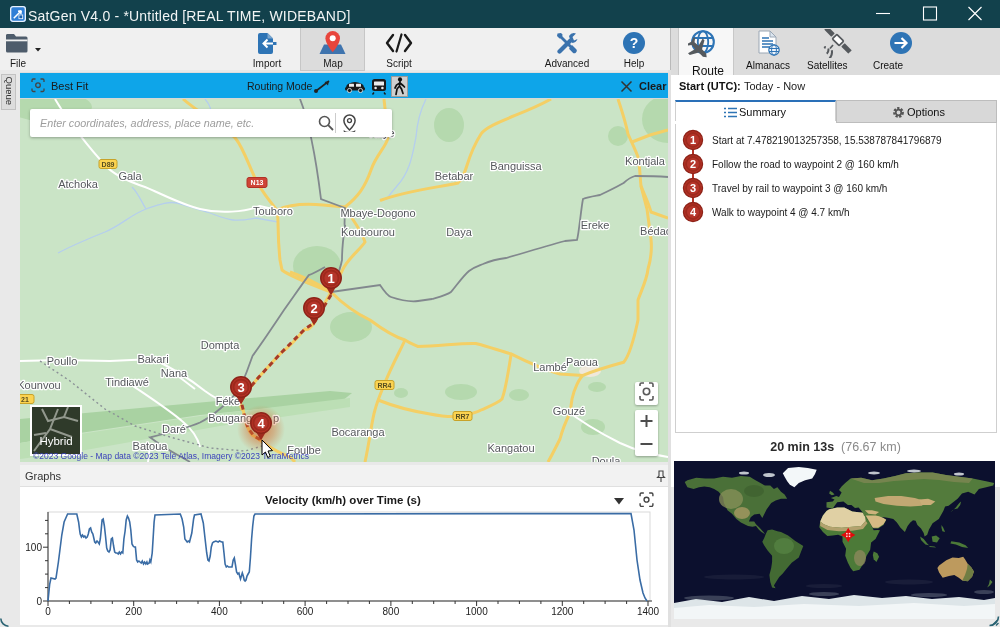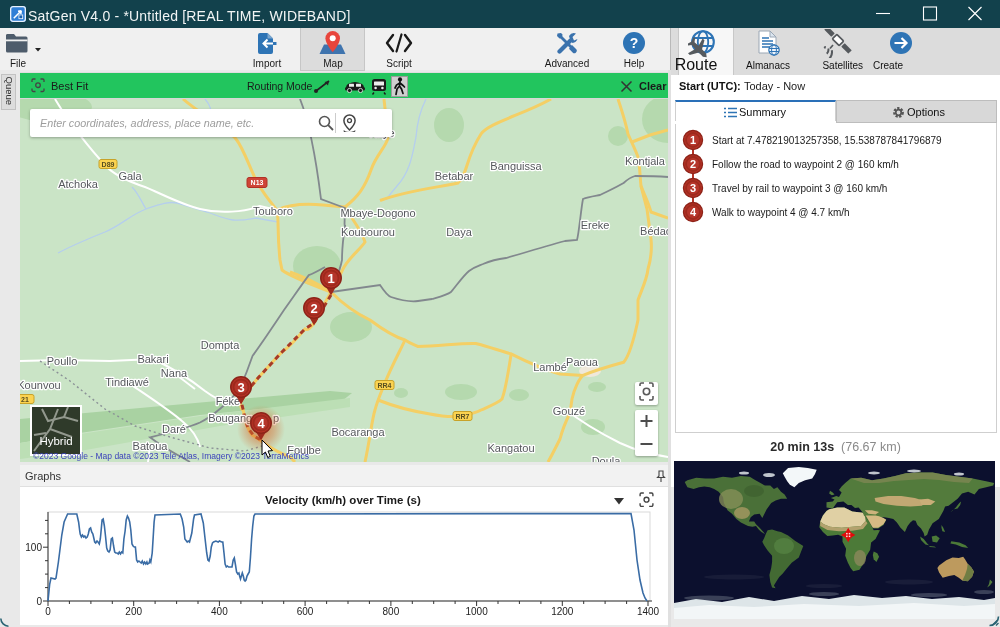--- a/index.html
+++ b/index.html
@@ -5,21 +5,21 @@
 * { margin:0; padding:0; box-sizing:border-box; }
 html,body { width:1000px; height:627px; overflow:hidden; font-family:"Liberation Sans",sans-serif; background:#e9e9e9; }
 .abs { position:absolute; }
 #titlebar { position:absolute; left:0; top:0; width:1000px; height:28px; background:#12414c; color:#fff; }
 #titlebar .title { position:absolute; left:28px; top:8px; font-size:14px; color:#f2f5f5; letter-spacing:0.2px; }
 #toolbar { position:absolute; left:0; top:28px; width:1000px; height:42px; background:#f0f0f0; }
 #toolbar-right { position:absolute; left:670px; top:28px; width:330px; height:47px; background:#dcdcdc; border-left:1px solid #b9b9b9; }
 #queue-strip { position:absolute; left:0; top:70px; width:20px; height:557px; background:#e9e9e9; }
 #queue-tab { position:absolute; left:1px; top:74px; width:15px; height:36px; background:#ddd; border:1px solid #c2c2c2; }
 #queue-tab span { position:absolute; left:-9px; top:12px; width:32px; font-size:9.5px; color:#333; transform:rotate(90deg); }
-#maptoolbar { position:absolute; left:20px; top:72px; width:648px; height:27px; background:#22c55e; border-bottom:1px solid #d7d7d7; border-top:1px solid #dedede; }
+#maptoolbar { position:absolute; left:20px; top:72px; width:648px; height:27px; background:#0ea5e9; border-bottom:1px solid #d7d7d7; border-top:1px solid #dedede; }
 #mapwrap { position:absolute; left:20px; top:99px; width:648px; height:363px; background:#cae4c6; overflow:hidden; }
 #searchbox { position:absolute; left:10px; top:10px; width:362px; height:28px; background:#fff; border-radius:2px; box-shadow:0 1px 3px rgba(0,0,0,0.3); }
 #searchbox .ph { position:absolute; left:10px; top:8px; font-size:10.8px; font-style:italic; color:#9d9d9d; }
 #graphs { position:absolute; left:20px; top:465px; width:648px; height:160px; background:#fff; }
 #graphs-header { position:absolute; left:0; top:0; width:648px; height:22px; background:#f2f2f2; border-bottom:1px solid #e0e0e0; }
 #graphs-header .t { position:absolute; left:5px; top:5px; font-size:11px; color:#333; }
 #rightpanel { position:absolute; left:671px; top:75px; width:329px; height:412px; background:#fff; }
 #splitv { position:absolute; left:668px; top:70px; width:3px; height:557px; background:#e0e0e0; }
 .tab-sel { position:absolute; background:#fff; border-top:2px solid #2a70b8; border-left:1px solid #cfcfcf; border-right:1px solid #cfcfcf; }
 .tab-uns { position:absolute; background:#d8d8d8; border:1px solid #bdbdbd; }
@@ -93,21 +93,21 @@
   <div class="abs" style="left:606px;top:58px;width:56px;text-align:center;font-size:10px;color:#1a1a1a;">Help</div>
 
   <svg class="abs" style="left:688px;top:29px" width="29" height="29" viewBox="0 0 29 29">
     <circle cx="15" cy="13" r="10.8" fill="none" stroke="#2e74b5" stroke-width="2.1"></circle>
     <ellipse cx="15" cy="13" rx="5.2" ry="10.8" fill="none" stroke="#2e74b5" stroke-width="1.8"></ellipse>
     <path d="M5.2,9 L24.8,9 M5.2,17 L24.8,17" stroke="#2e74b5" stroke-width="1.8"></path>
     <g transform="translate(10.5,20) rotate(135) scale(1.22)">
       <path d="M0,-9.5 L1.9,-7 L1.9,-2.2 L8.5,1.6 L8.5,3.7 L1.9,1.8 L1.6,6.2 L4.2,8.2 L4.2,9.6 L0,8.4 L-4.2,9.6 L-4.2,8.2 L-1.6,6.2 L-1.9,1.8 L-8.5,3.7 L-8.5,1.6 L-1.9,-2.2 L-1.9,-7 Z" fill="#555a5e"></path>
     </g>
   </svg>
-  <div class="abs" style="left:668px;top:56px;width:56px;text-align:center;font-size:16px;color:#111;">Route</div>
+  <div class="abs" style="left:668px;top:64px;width:56px;text-align:right;font-size:12px;color:#111;">Route</div>
 
   <svg class="abs" style="left:757px;top:30px" width="24" height="26" viewBox="0 0 24 26">
     <path d="M2,1 L13,1 L19,7 L19,23 L2,23 Z" fill="#fff" stroke="#9aa7b5" stroke-width="1"></path>
     <path d="M13,1 L13,7 L19,7 Z" fill="#dbe5ef" stroke="#9aa7b5" stroke-width="1"></path>
     <g stroke="#2e74b5" stroke-width="1.4">
       <path d="M5,8 L12,8 M5,11 L16,11 M5,14 L16,14 M5,17 L16,17"></path>
     </g>
     <circle cx="17" cy="20" r="5.2" fill="#eef4fb" stroke="#2e74b5" stroke-width="1.2"></circle>
     <ellipse cx="17" cy="20" rx="2.4" ry="5.2" fill="none" stroke="#2e74b5" stroke-width="1"></ellipse>
     <path d="M12,18.5 L22,18.5 M12,21.5 L22,21.5" stroke="#2e74b5" stroke-width="1"></path>
@@ -116,21 +116,21 @@
 
   <svg class="abs" style="left:820px;top:29px" width="32" height="29" viewBox="0 0 32 29">
     <g transform="rotate(45 18 11)" fill="#55595d">
       <rect x="13.2" y="7.8" width="9.6" height="6.4" rx="1" fill="#fff" stroke="#55595d" stroke-width="1.7"></rect>
       <rect x="1" y="8.6" width="10" height="4.8" rx="0.5"></rect>
       <rect x="25" y="8.6" width="10" height="4.8" rx="0.5"></rect>
     </g>
     <path d="M13,16 L10,19.5" stroke="#55595d" stroke-width="1.7"></path>
     <path d="M8.3,19.5 a5.6,5.6 0 0 1 -1.5,5.2 M11.8,21.3 a9.6,9.6 0 0 1 -2.6,8.6 M4.9,17.2 a2.3,2.3 0 0 1 -0.6,2.1" stroke="#55595d" stroke-width="2" fill="none"></path>
   </svg>
-  <div class="abs" style="left:807px;top:60px;width:56px;text-align:right;font-size:10px;color:#111;">Satellites</div>
+  <div class="abs" style="left:807px;top:60px;width:56px;text-align:left;font-size:10px;color:#111;">Satellites</div>
 
   <svg class="abs" style="left:889px;top:31px" width="24" height="24" viewBox="0 0 24 24">
     <circle cx="12" cy="12" r="11" fill="#2e74b5"></circle>
     <path d="M5.5,12 L17,12 M12.5,7 L17.5,12 L12.5,17" stroke="#fff" stroke-width="2.2" fill="none"></path>
   </svg>
   <div class="abs" style="left:873px;top:60px;width:56px;text-align:left;font-size:10px;color:#111;">Create</div>
 </div>
 
 <div id="queue-strip"></div>
 <div id="queue-tab">

